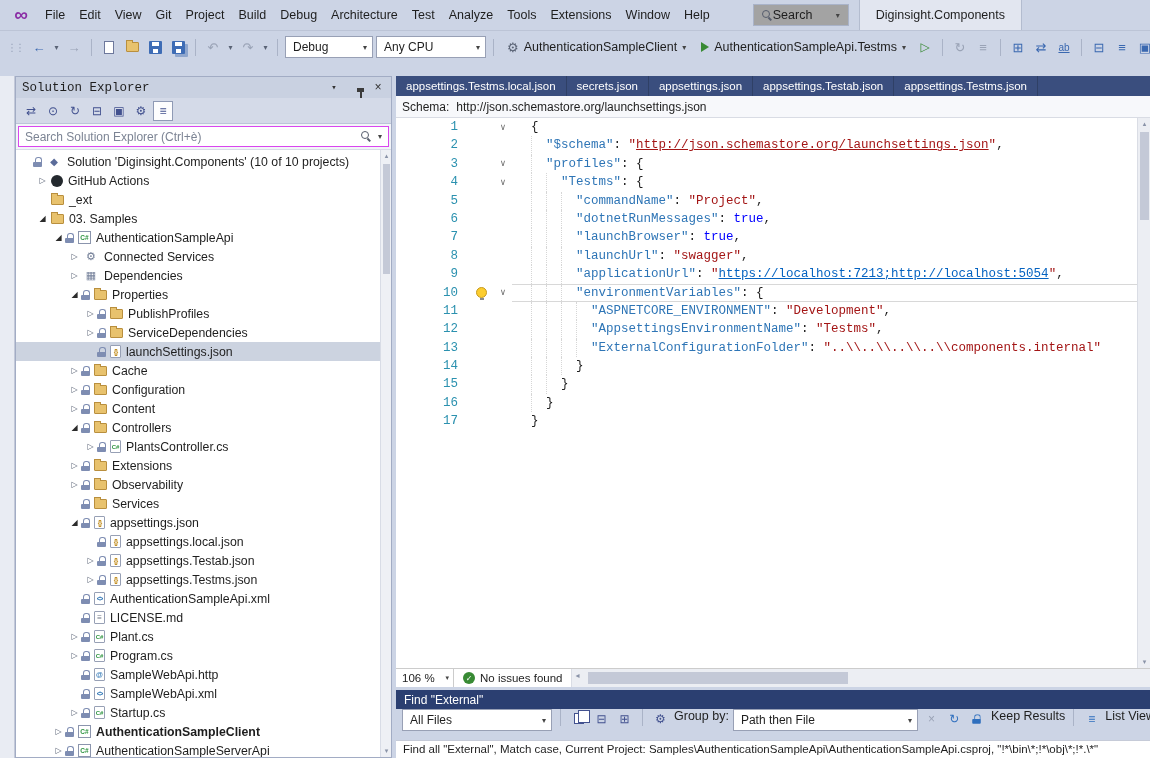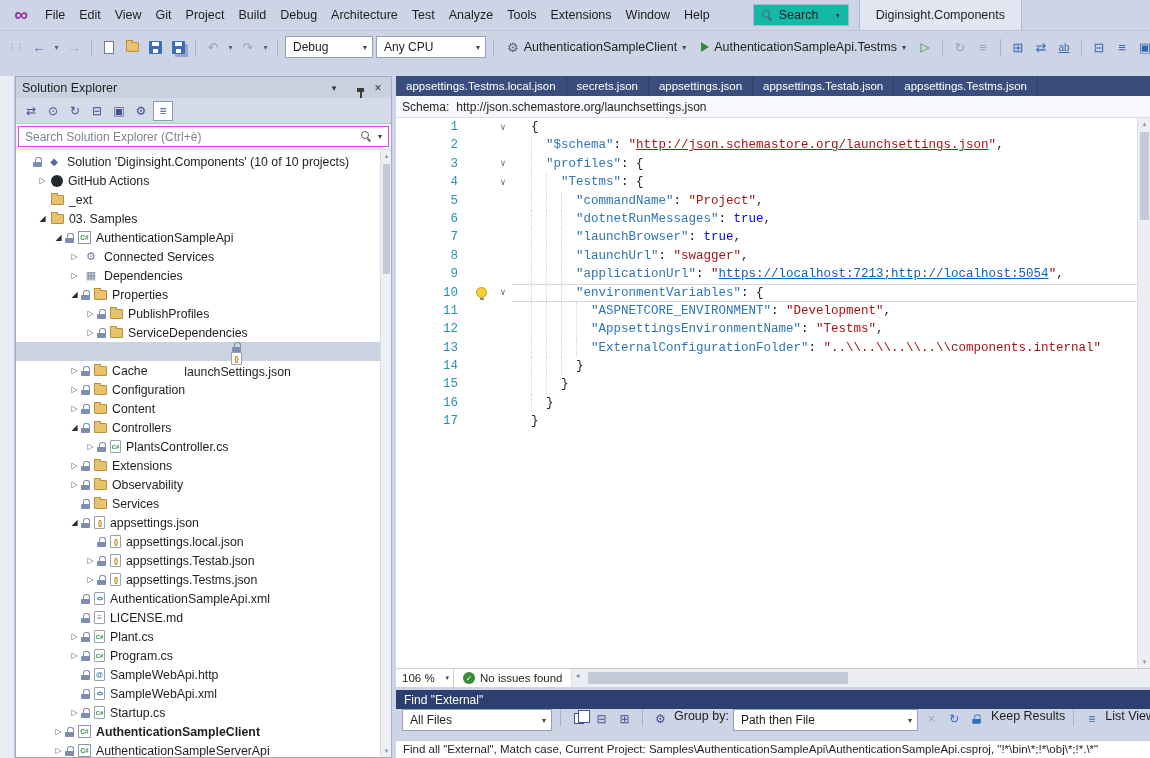--- a/index.html
+++ b/index.html
@@ -3,21 +3,21 @@
 <meta charset="utf-8">
 <style>
   * { margin:0; padding:0; box-sizing:border-box; }
   html,body { width:1150px; height:758px; overflow:hidden; }
   body { font-family:"Liberation Sans", sans-serif; font-size:12.5px; color:#1e1e1e; background:#ccd4e5; position:relative; }
 
   
   #menubar { height:30px; display:flex; align-items:center; background:#ccd4e5; padding-left:4px; }
   .vs-logo { width:34px; text-align:center; font-size:19px; font-weight:bold; color:#8a2da5; }
   .menu-item { padding:0 7px; line-height:30px; white-space:nowrap; }
-  .mb-search { margin-left:auto; display:flex; align-items:center; gap:6px; background:#14b8a6; border:1px solid #a9b3c9; height:22px; padding:0 8px; width:96px; }
+  .mb-search { margin-left:auto; display:flex; align-items:center; background:#a3a3a3; border:1px solid #a9b3c9; height:22px; padding:0 8px; width:96px; }
   .mb-search .caret { margin-left:auto; font-size:8px; color:#444; }
   .solution-tab { height:30px; display:flex; align-items:center; padding:0 16px; background:#e2e6f0; border-left:1px solid #b3bccf; border-right:1px solid #b3bccf; margin-left:10px; }
   .mb-fill { width:128px; height:30px; }
 
   
   #toolbar { height:33px; display:flex; align-items:center; gap:3px; background:#ccd4e5; border-top:1px solid #bcc4d6; padding:0 4px; }
   .grip { color:#97a1b8; font-size:10px; letter-spacing:-2px; padding:0 3px; }
   .tsep { width:1px; height:17px; background:#aab3c7; margin:0 4px; flex:none; }
   .tb-ic { width:20px; height:22px; display:flex; align-items:center; justify-content:center; font-size:13px; color:#3a68b0; flex:none; }
   .tb-ic.dim { color:#9aa3b6; }
@@ -38,21 +38,21 @@
   .icon-search { width:11px; height:11px; position:relative; flex:none; }
   .icon-search::before { content:""; position:absolute; top:0; left:0; width:6px; height:6px; border:1.4px solid #565d6d; border-radius:50%; }
   .icon-search::after { content:""; position:absolute; width:4px; height:1.5px; background:#565d6d; transform:rotate(45deg); top:8px; left:6px; }
 
   
   #main { position:absolute; top:63px; left:0; right:0; bottom:0; display:flex; padding-top:13px; }
   #left-strip { width:15px; background:#e9ecf3; border-right:1px solid #c3c9d9; flex:none; }
 
   
   #solution-explorer { width:377px; flex:none; display:flex; flex-direction:column; background:#fff; border:1px solid #a2acc4; }
-  .panel-header { height:21px; background:#c9d1e1; display:flex; align-items:center; padding:0 6px; flex:none; gap:8px; }
+  .panel-header { height:21px; background:#c9d1e1; display:flex; align-items:center; padding:0 6px; flex:none; gap:8px;font-family:Liberation Mono, monospace; }
   .panel-header .ph-title { flex:1; }
   .ph-ic { font-size:9px; color:#333; width:14px; text-align:center; }
   .icon-pin { width:9px; height:10px; position:relative; }
   .icon-pin::before { content:""; position:absolute; left:4px; top:3px; width:1.5px; height:7px; background:#3b3b3b; }
   .icon-pin::after { content:""; position:absolute; left:1px; top:0; width:7px; height:4px; background:#3b3b3b; }
   .se-toolbar { height:26px; background:#d4dae8; border-bottom:1px solid #bcc4d8; display:flex; align-items:center; gap:2px; padding:0 5px; flex:none; }
   .se-tool { width:20px; height:20px; display:flex; align-items:center; justify-content:center; color:#42518f; font-size:12px; }
   .se-tool.pressed { background:#fdfdfe; border:1px solid #8f9ab5; }
   .se-search-row { padding:2px 2px; background:#f2f4f8; border-bottom:1px solid #d8dce6; flex:none; display:flex; }
   .se-search { flex:1; height:21px; background:#fff; border:1px solid #d946ef; display:flex; align-items:center; padding:0 6px; gap:6px; }
@@ -307,21 +307,21 @@
           <span class="lock-icon"></span>
           <span class="tree-icon icon-folder"></span>
           <span class="tree-label">PublishProfiles</span>
         </div>
         <div class="tree-row" style="padding-left: 68px;">
           <span class="tree-arrow">▷</span>
           <span class="lock-icon"></span>
           <span class="tree-icon icon-folder"></span>
           <span class="tree-label">ServiceDependencies</span>
         </div>
-        <div class="tree-row selected" style="padding-left: 68px; flex-direction: column;">
+        <div class="tree-row selected" style="padding-left: 68px;">
           <span class="tree-arrow"></span>
           <span class="lock-icon"></span>
           <span class="tree-icon icon-json"></span>
           <span class="tree-label">launchSettings.json</span>
         </div>
         <div class="tree-row" style="padding-left: 52px;">
           <span class="tree-arrow">▷</span>
           <span class="lock-icon"></span>
           <span class="tree-icon icon-folder"></span>
           <span class="tree-label">Cache</span>

